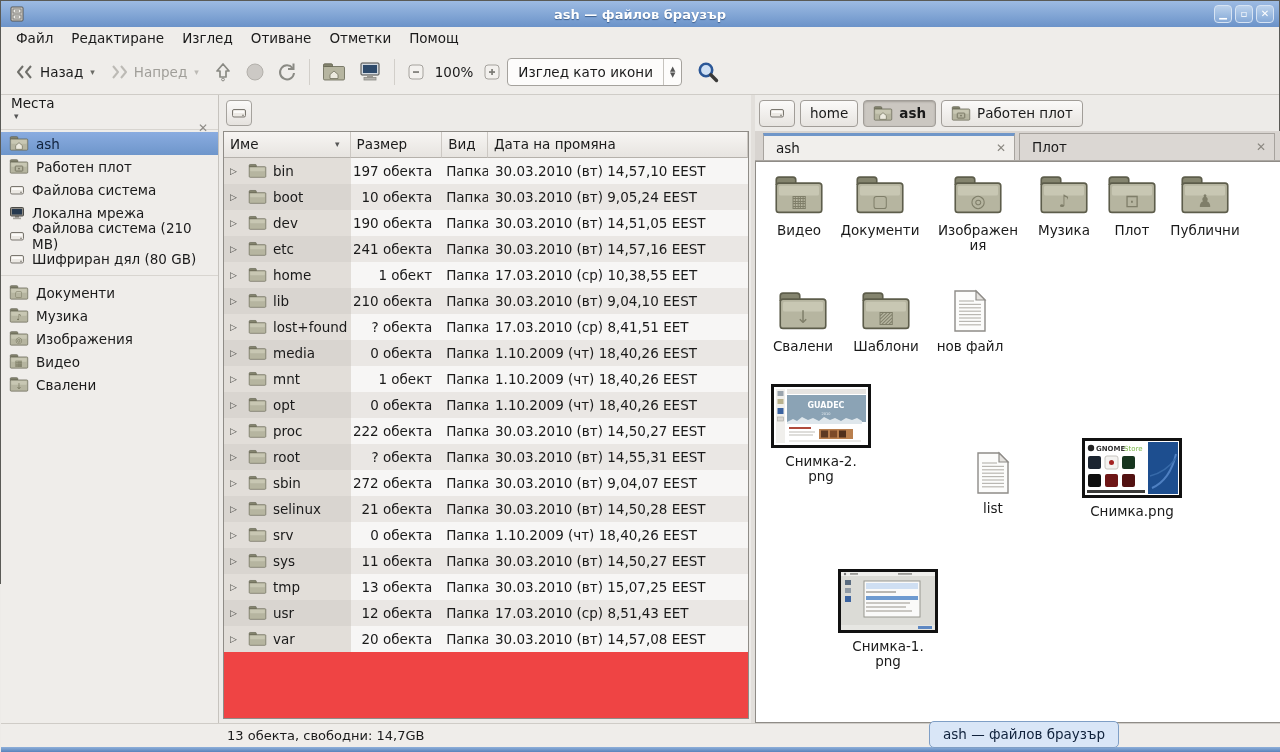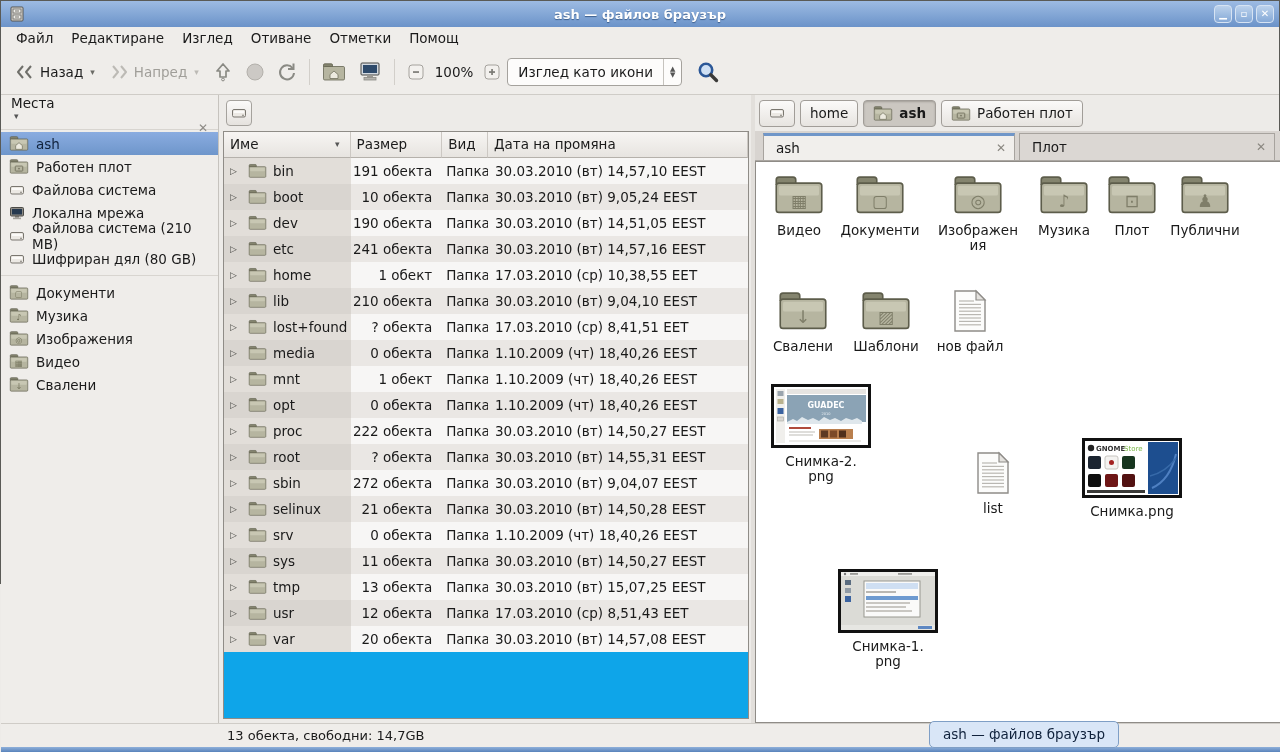--- a/index.html
+++ b/index.html
@@ -46,21 +46,21 @@
   .side-item { height:23px; display:flex; align-items:center; gap:7px; padding-left:8px; font-size:13.5px; }
   .side-item.selected { background:linear-gradient(#8aace0,#6e96cb); color:#10223c; }
   .side-sep { height:0; border-top:1px solid #d8d5d0; margin:5px 0; }
   .side-item svg { flex:0 0 auto; }
 
   
   .treepane { position:absolute; left:218px; top:0; width:532px; height:628px; background:#edebe8; }
   .pane-topbar { height:36px; display:flex; align-items:center; padding-left:7px; }
   .mini-btn { width:26px; height:26px; border:1px solid #a5a29d; border-radius:4px;
     background:linear-gradient(#fbfaf9,#e5e2de); display:flex; align-items:center; justify-content:center; }
-  .treebox { position:absolute; left:4px; top:36px; width:526px; height:588px; background:#0ea5e9; border:1px solid #8f8c87; overflow:hidden; }
+  .treebox { position:absolute; left:4px; top:36px; width:526px; height:588px; background:#ef4444; border:1px solid #8f8c87; overflow:hidden; }
   .tree-header { display:flex; height:26px; }
   .th-cell { height:26px; line-height:25px; padding-left:6px; font-size:13.5px;
     background:linear-gradient(#f7f5f3,#e7e4e0); border-right:1px solid #ccc8c3; border-bottom:1px solid #b5b1ab; position:relative; }
   .th-sort { position:absolute; right:10px; top:0; font-size:9px; color:#555; }
   .tr-row { display:flex; height:26px; }
   .td { height:26px; line-height:26px; font-size:13.5px; white-space:nowrap; overflow:hidden; }
   .td-name { display:flex; align-items:center; gap:6px; padding-left:6px; }
   .td-name .expander { font-size:9px; color:#4a4a46; width:12px; }
   .td-size { text-align:right; padding-right:10px; }
   .td-type { padding-left:4px; }
@@ -362,21 +362,21 @@
               <div class="td td-name" style="width: 127px; background: rgb(226, 222, 217);">
                 <span class="expander">▷</span>
                 <svg width="19" height="16" viewBox="0 0 48 40">
     <path d="M3 10 V6 q0-2.5 2.5-2.5 h13 q2.5 0 2.5 2.5 v4 z" fill="#84846e" stroke="#5d5d4b" stroke-width="1.5"></path>
     <rect x="3" y="9" width="42" height="27" rx="2.5" fill="#b6b5a0" stroke="#5d5d4b" stroke-width="1.5"></rect>
     <rect x="5.5" y="11.5" width="37" height="9" rx="1.5" fill="#c8c7b3"></rect>
 
   </svg>
                 <span>bin</span>
               </div>
-              <div class="td td-size" style="width: 92px; background: rgb(247, 246, 245);">191 обекта</div>
+              <div class="td td-size" style="width: 92px; background: rgb(247, 246, 245);">197 обекта</div>
               <div class="td td-type" style="width: 46px; background: rgb(247, 246, 245);">Папка</div>
               <div class="td td-date" style="width: 261px; background: rgb(247, 246, 245);">30.03.2010 (вт) 14,57,10 EEST</div>
             </div>
             <div class="tr-row">
               <div class="td td-name" style="width: 127px; background: rgb(217, 213, 208);">
                 <span class="expander">▷</span>
                 <svg width="19" height="16" viewBox="0 0 48 40">
     <path d="M3 10 V6 q0-2.5 2.5-2.5 h13 q2.5 0 2.5 2.5 v4 z" fill="#84846e" stroke="#5d5d4b" stroke-width="1.5"></path>
     <rect x="3" y="9" width="42" height="27" rx="2.5" fill="#b6b5a0" stroke="#5d5d4b" stroke-width="1.5"></rect>
     <rect x="5.5" y="11.5" width="37" height="9" rx="1.5" fill="#c8c7b3"></rect>

